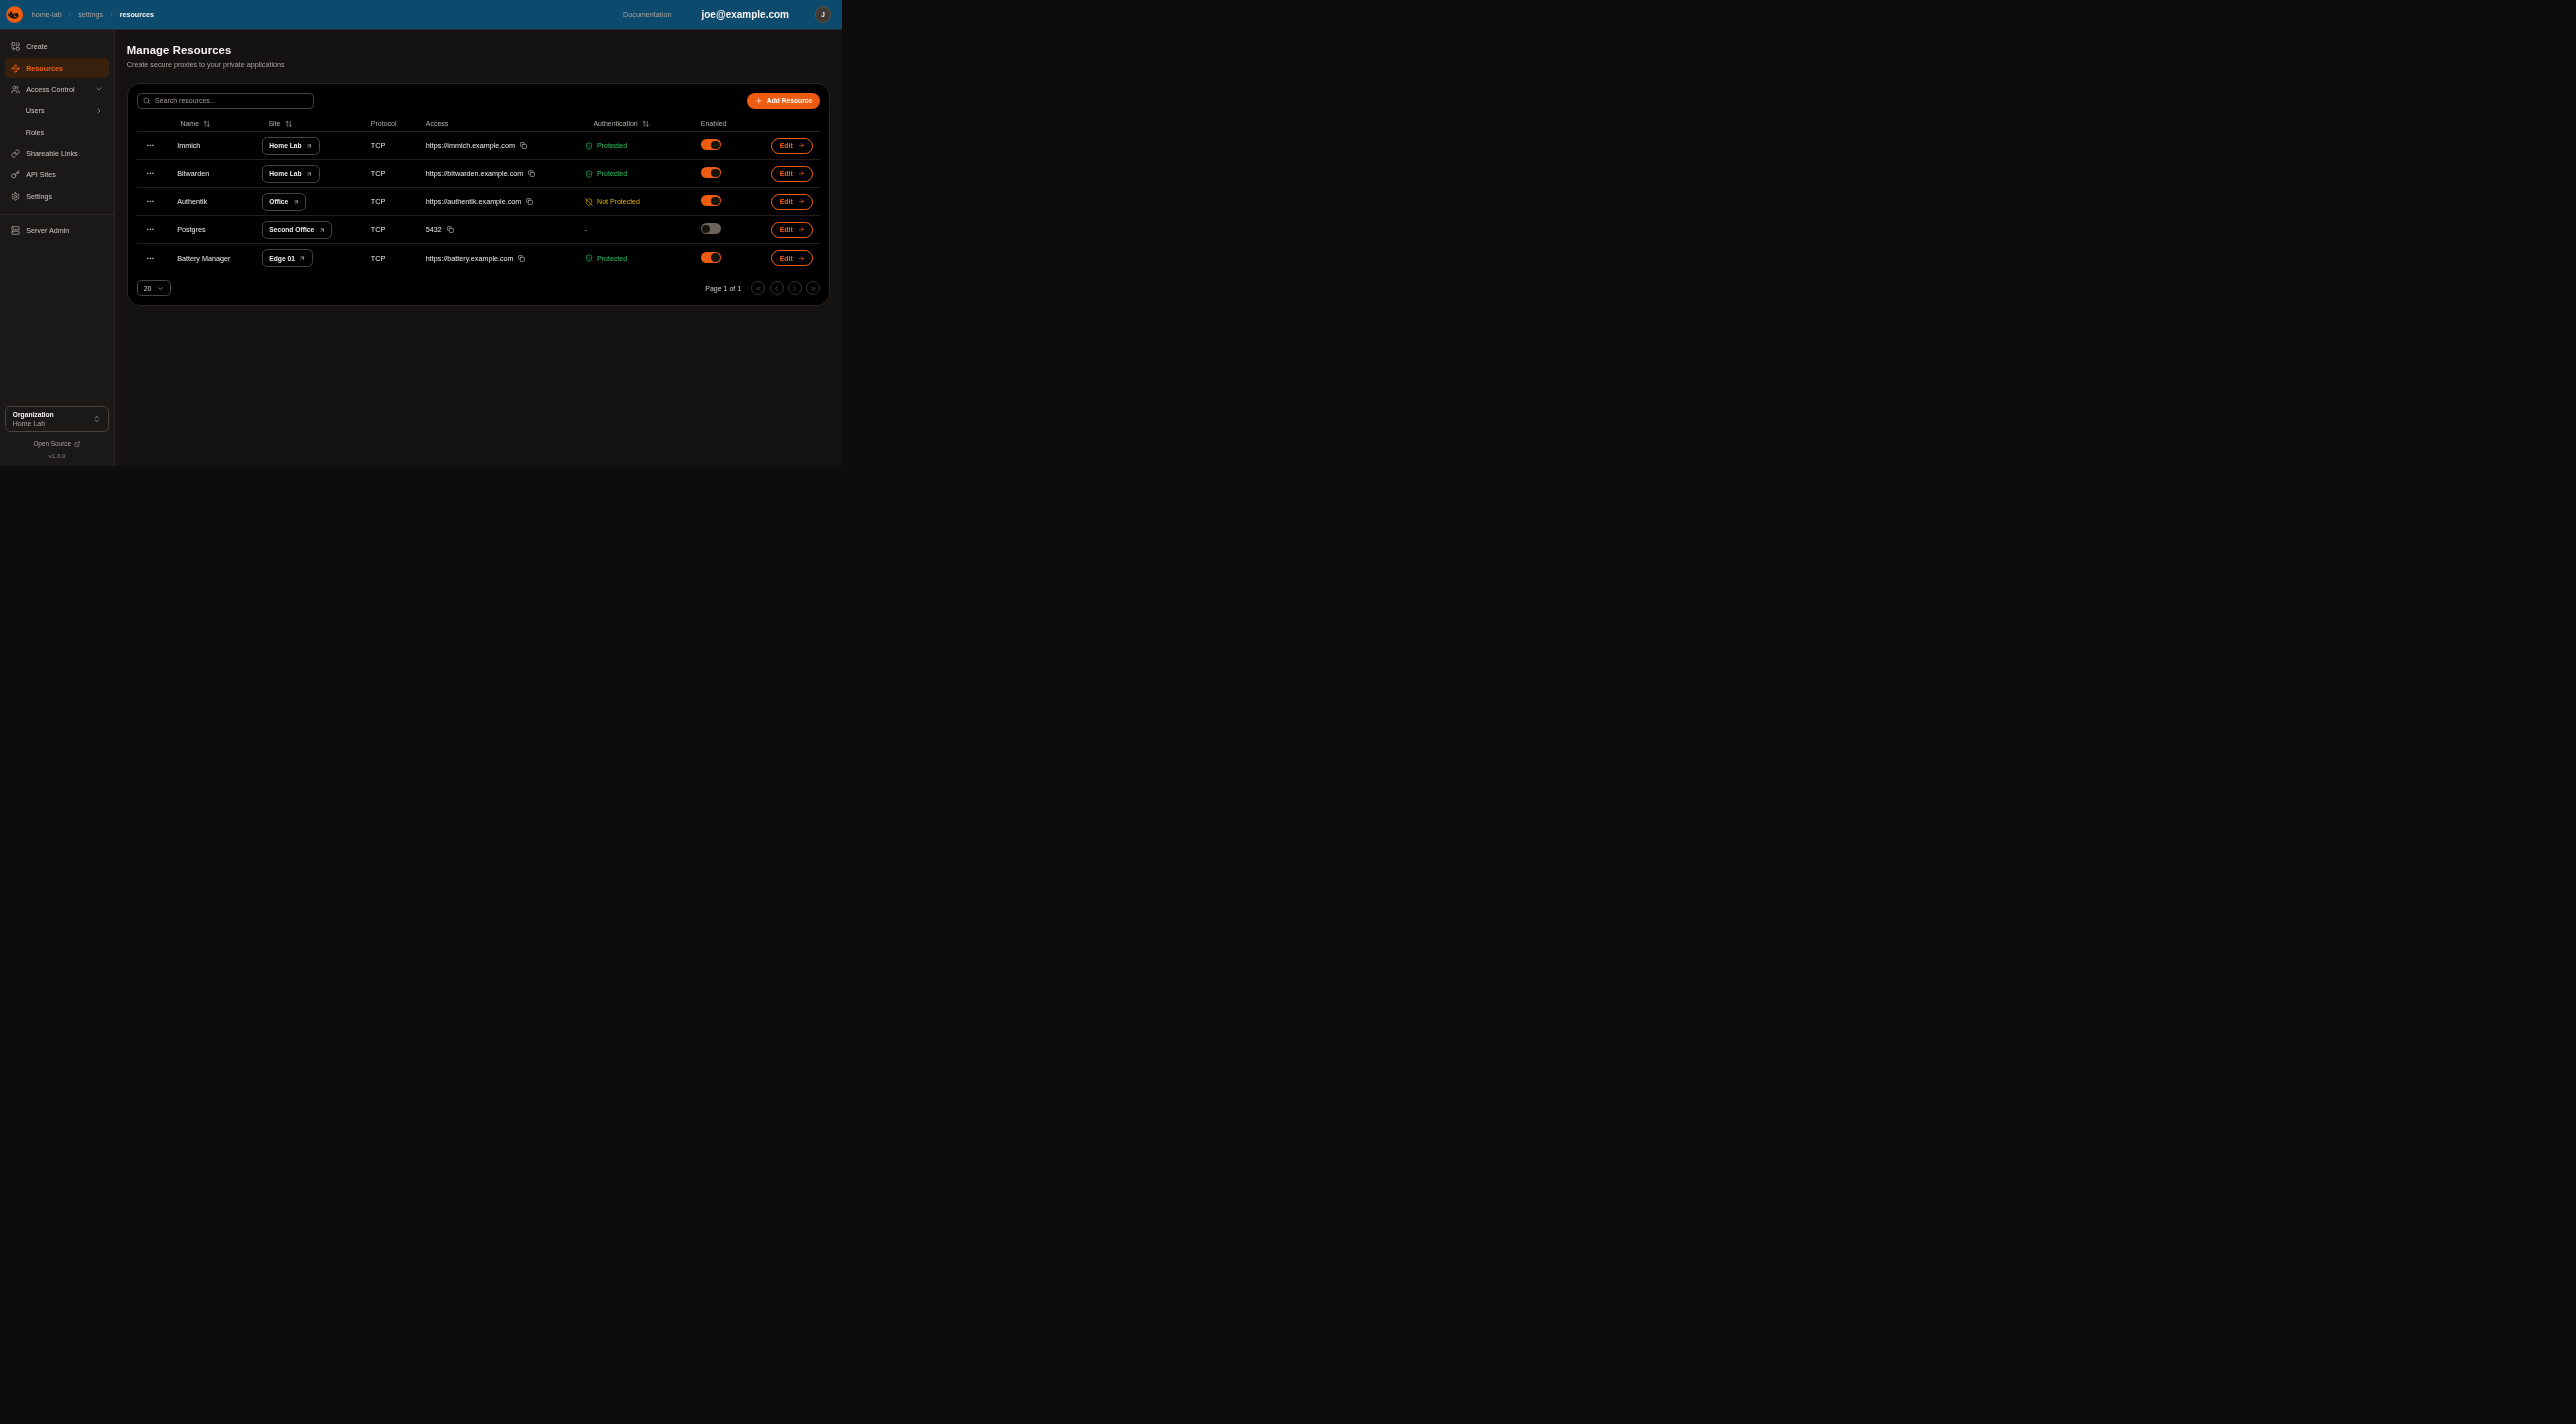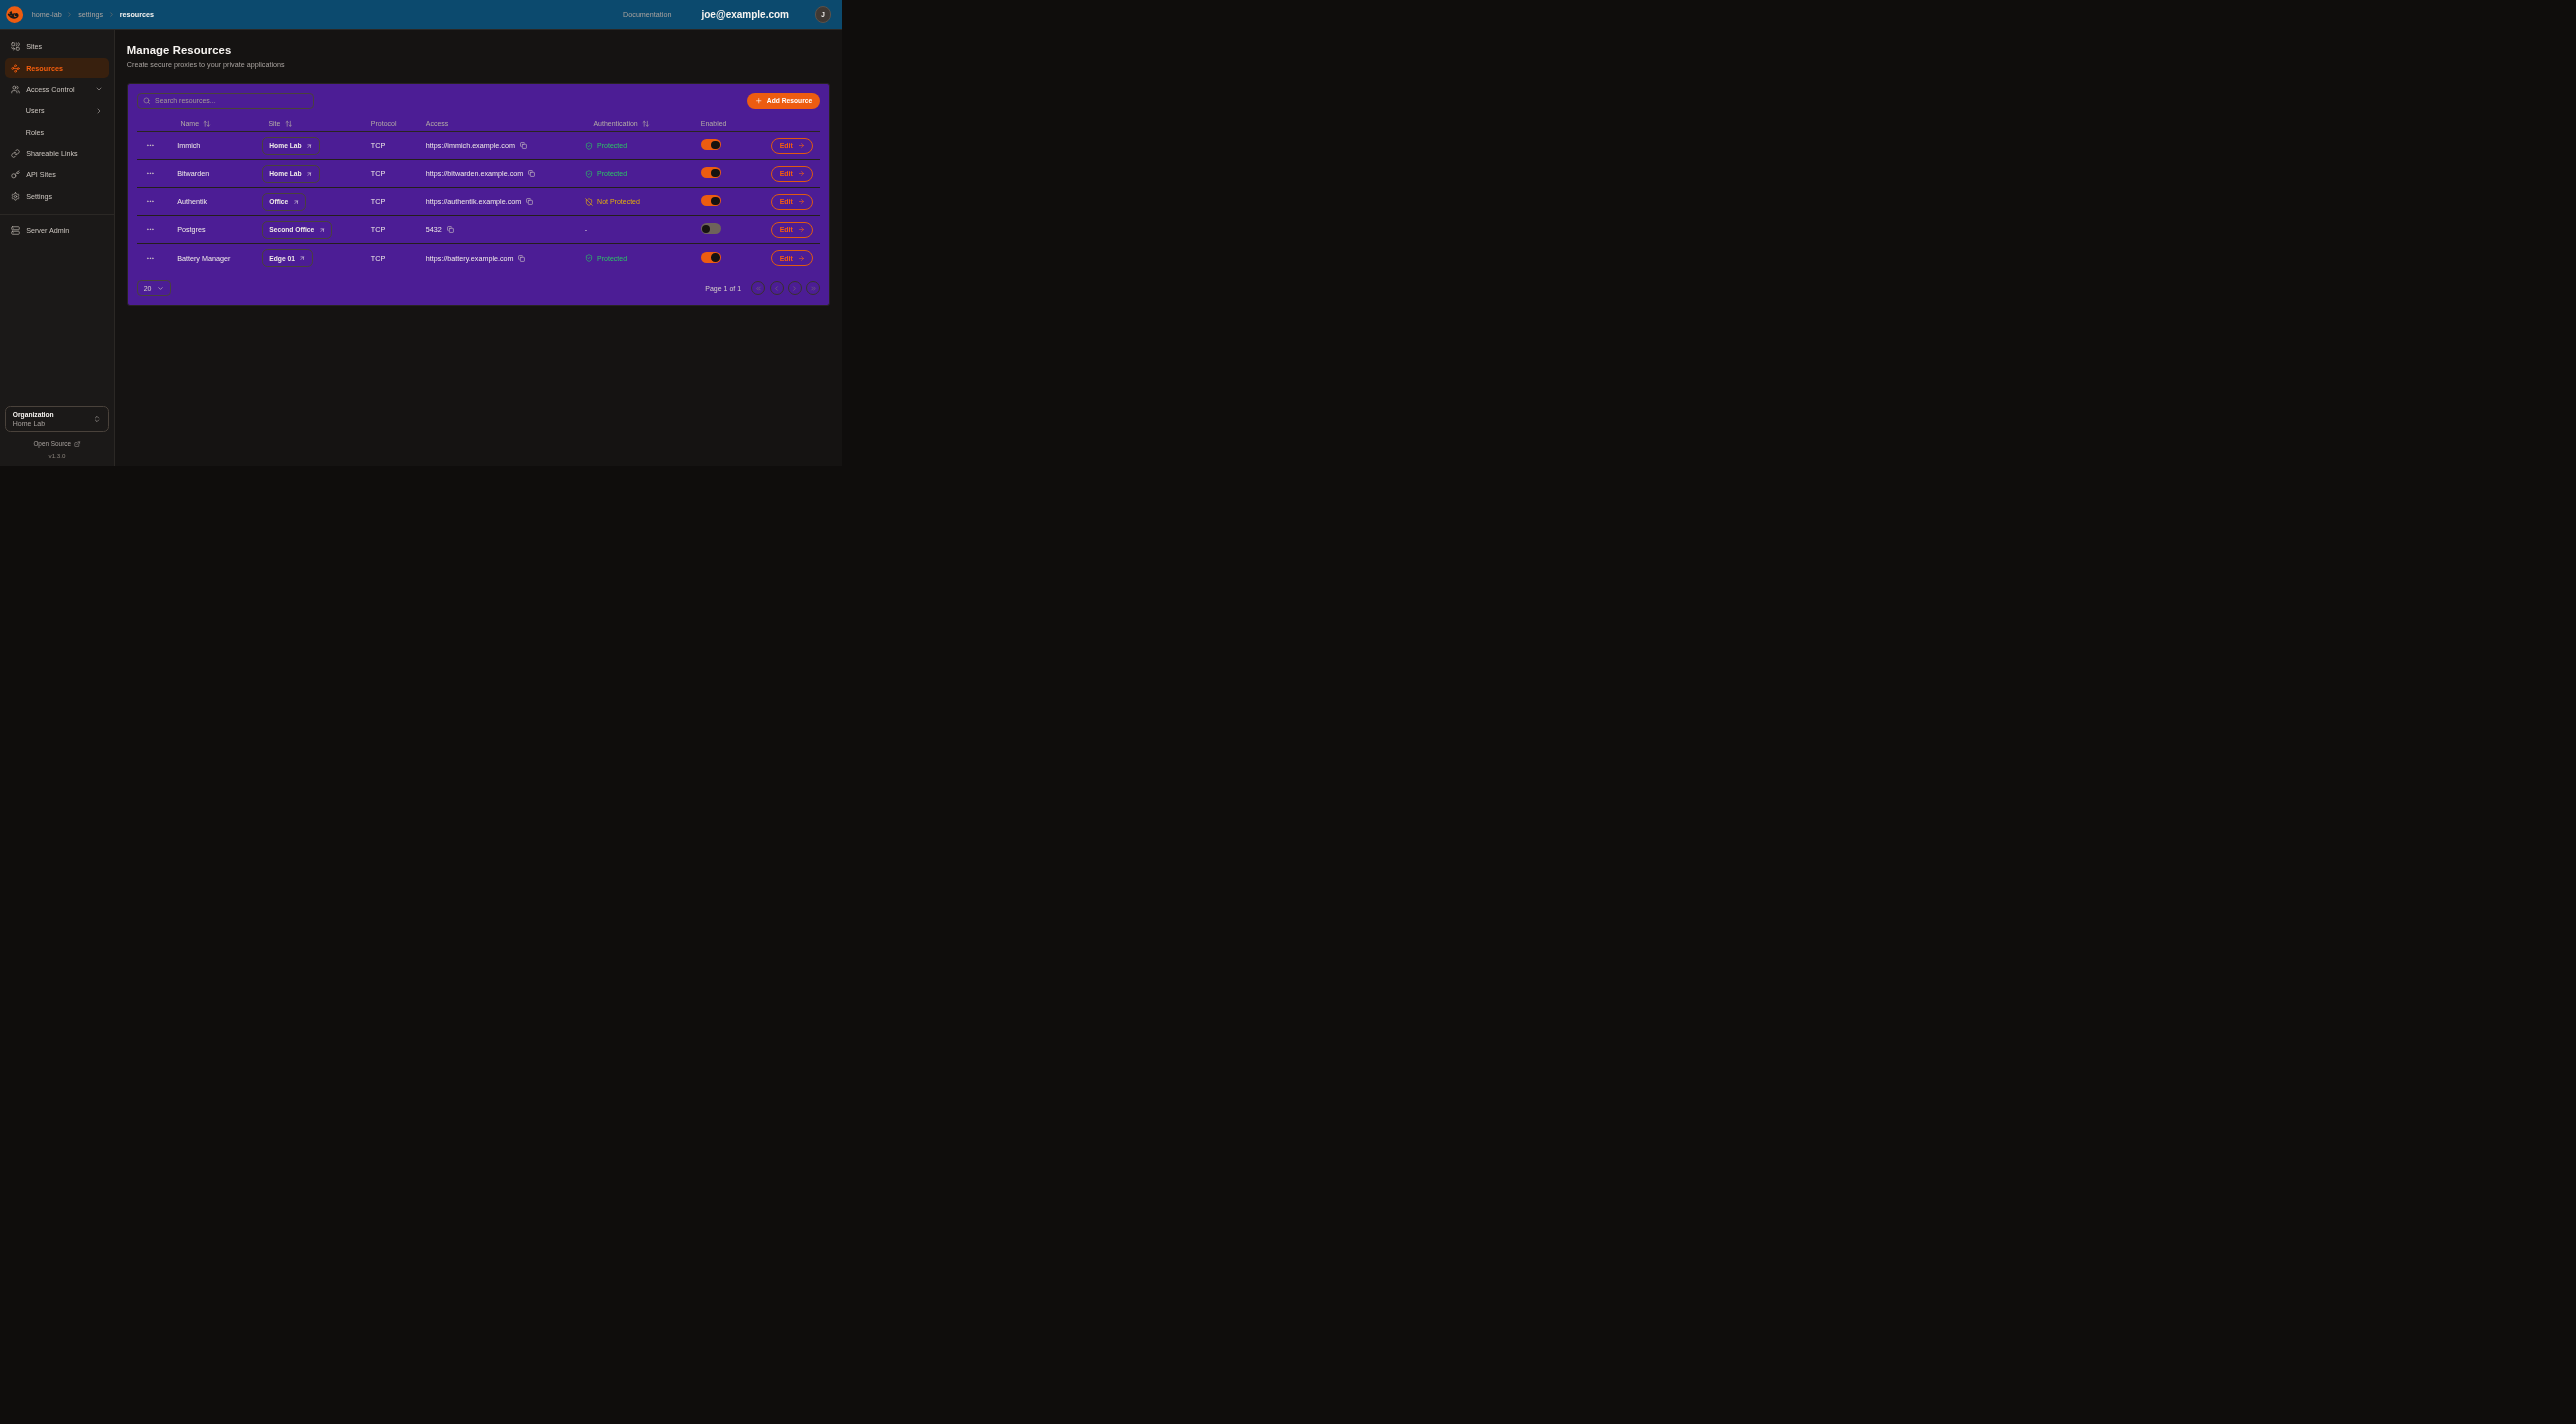--- a/index.html
+++ b/index.html
@@ -59,22 +59,22 @@
     color:#a8a29e; font-size:6.4px; margin-top:8px; cursor:pointer;
   }
   .version { text-align:center; color:#8a837c; font-size:6.2px; margin-top:4.8px; }
 
   
   .main { flex:1; background:#151312; padding:14.5px 11.8px; }
   .page-title { font-size:11.3px; font-weight:700; color:#f7f4f1; letter-spacing:0.1px; }
   .page-subtitle { font-size:7.2px; color:#a8a29e; margin-top:4.3px; }
 
   .card {
-    margin-top:13.4px; background:#4c1d95; border:0.5px solid #282321;
-    border-radius:3px; padding:9px;
+    margin-top:13.4px; background:#000000; border:0.5px solid #282321;
+    border-radius:13px; padding:9px;
   }
   .toolbar { display:flex; align-items:center; justify-content:space-between; }
   .search-box {
     width:177px; height:16.6px; border:0.5px solid #4a423b; border-radius:4.3px;
     display:flex; align-items:center; gap:4.3px; padding:0 5.4px; color:#a39c95;
   }
   .search-box input {
     background:transparent; border:none; outline:none; color:#f0ece8;
     font-size:7px; width:100%; font-family:inherit;
   }
@@ -186,21 +186,21 @@
     <nav id="sidebar-nav">
         <div class="nav-item">
           <svg viewBox="0 0 24 24" width="9" height="9" fill="none" stroke="currentColor" stroke-width="2" stroke-linecap="round" stroke-linejoin="round">
             <rect width="8" height="8" x="2" y="2" rx="2"></rect>
             <path d="M14 2c1.1 0 2 .9 2 2v4c0 1.1-.9 2-2 2"></path>
             <path d="M20 2c1.1 0 2 .9 2 2v4c0 1.1-.9 2-2 2"></path>
             <path d="M10 18H5c-1.7 0-3-1.3-3-3v-1"></path>
             <polyline points="7 21 10 18 7 15"></polyline>
             <rect width="8" height="8" x="14" y="14" rx="2"></rect>
           </svg>
-          <span>Sites</span>
+          <span>Create</span>
         </div>
         <div class="nav-item active">
           <svg viewBox="0 0 24 24" width="9" height="9" fill="none" stroke="currentColor" stroke-width="2" stroke-linecap="round" stroke-linejoin="round">
             <circle cx="12" cy="4.5" r="2.5"></circle>
             <path d="m10.2 6.3-3.9 3.9"></path>
             <circle cx="4.5" cy="12" r="2.5"></circle>
             <path d="M7 12h10"></path>
             <circle cx="19.5" cy="12" r="2.5"></circle>
             <path d="m13.8 17.7 3.9-3.9"></path>
             <circle cx="12" cy="19.5" r="2.5"></circle>

